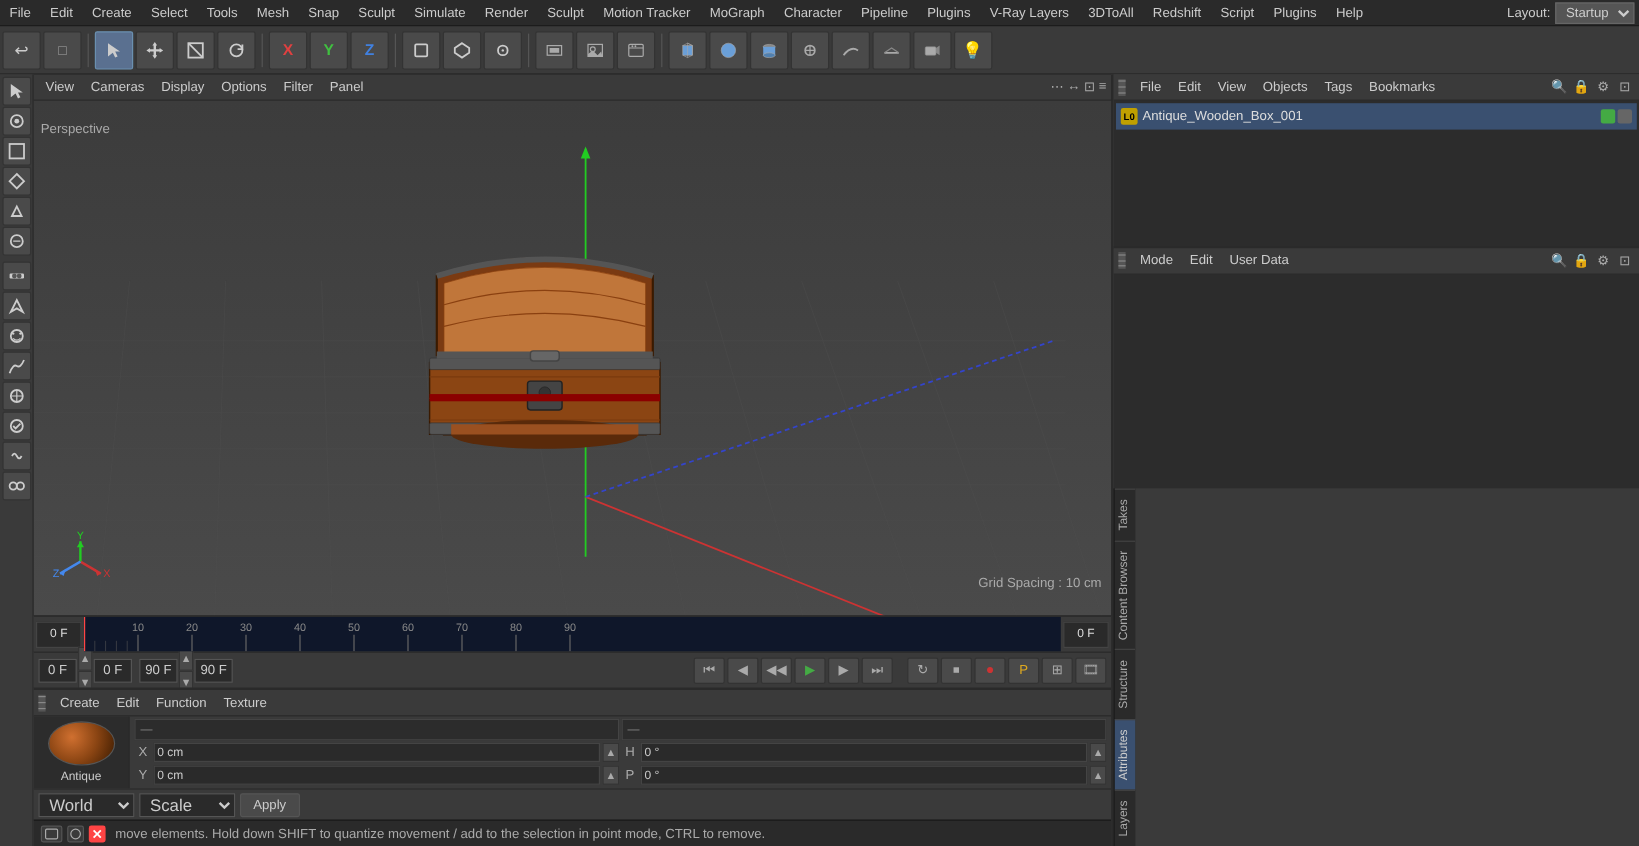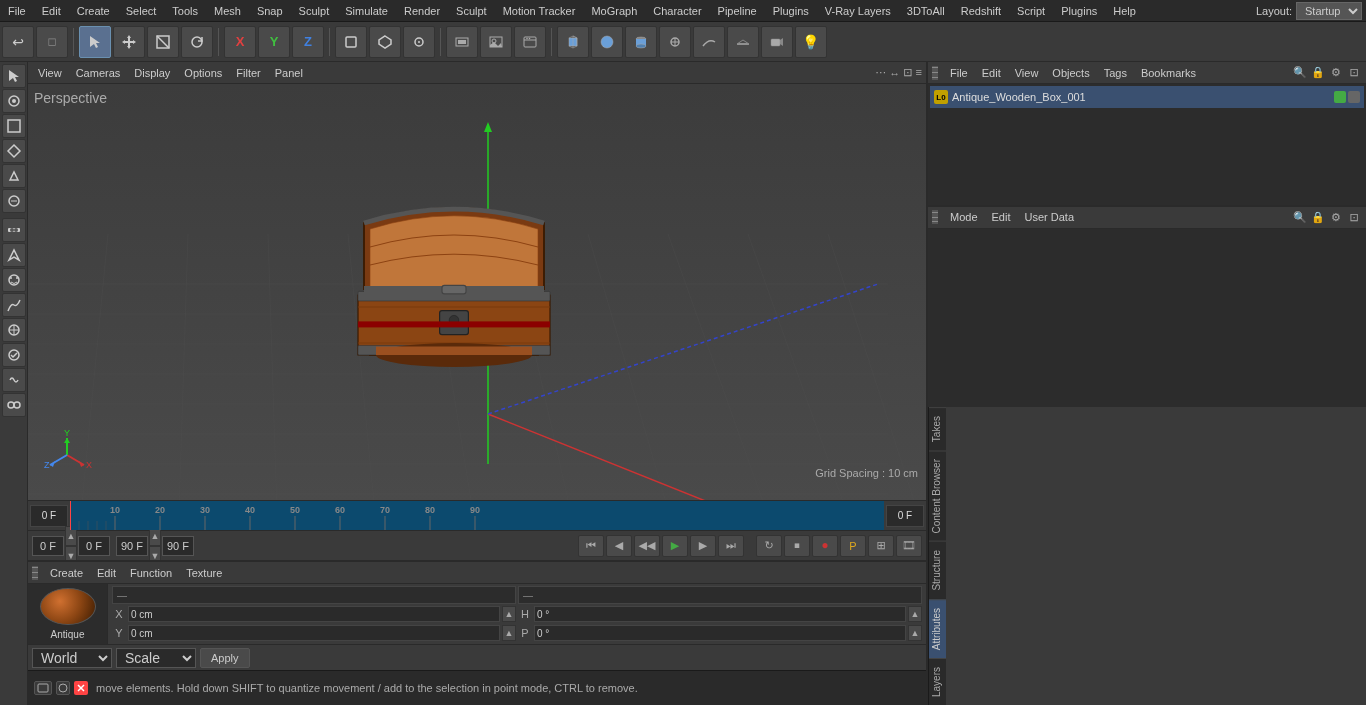--- a/index.html
+++ b/index.html
@@ -151,24 +151,24 @@
     }
     #viewport-canvas {
       width: 100%;
       height: calc(100% - 22px);
       position: relative;
       background: linear-gradient(180deg, #3c3c3c 0%, #4a4a4a 100%);
       overflow: hidden;
     }
     .viewport-label {
       position: absolute;
-      top: 6px;
+      top: 18px;
       left: 6px;
       color: #aaa;
-      font-size: 14px;
+      font-size: 11px;
     }
     .grid-spacing-label {
       position: absolute;
       bottom: 21px;
       right: 8px;
       color: #aaa;
       font-size: 11px;
     }
     .axis-widget {
       position: absolute;
@@ -193,24 +193,23 @@
       height: 30px;
       background: #3a3a3a;
       border-top: 1px solid #2a2a2a;
       display: flex;
       align-items: center;
       overflow: hidden;
     }
     .timeline-ruler {
       flex: 1;
       height: 100%;
-      background: #0c4a6e;
+      background: #0f172a;
       position: relative;
       overflow: hidden;
-      font-weight: bold;
     }
     .frame-indicator {
       width: 50px;
       background: #2a2a2a;
       border: 1px solid #444;
       color: #ccc;
       font-size: 11px;
       text-align: center;
       height: 22px;
       margin: 0 2px;
@@ -315,21 +314,21 @@
       border: 1px solid #555;
       cursor: pointer;
     }
     .material-label {
       font-size: 10px;
       color: #ccc;
       margin-top: 4px;
       text-align: center;
     }
     #status-bar {
-      height: 35px;
+      height: 22px;
       background: #2a2a2a;
       border-top: 1px solid #1a1a1a;
       display: flex;
       align-items: center;
       padding: 0 6px;
       gap: 8px;
     }
     .status-icons {
       display: flex;
       gap: 4px;

